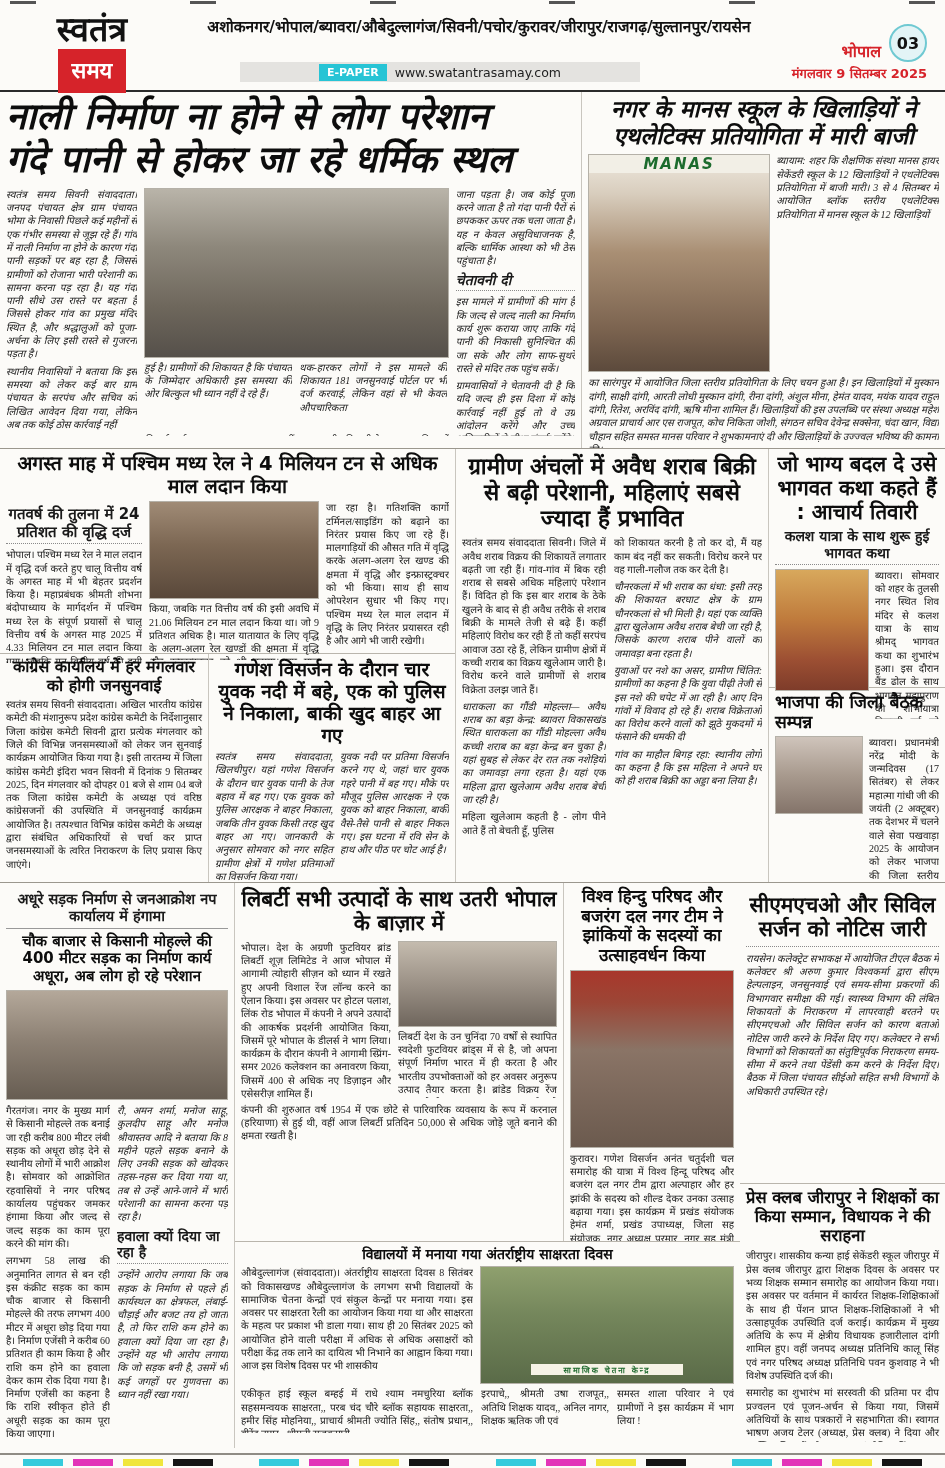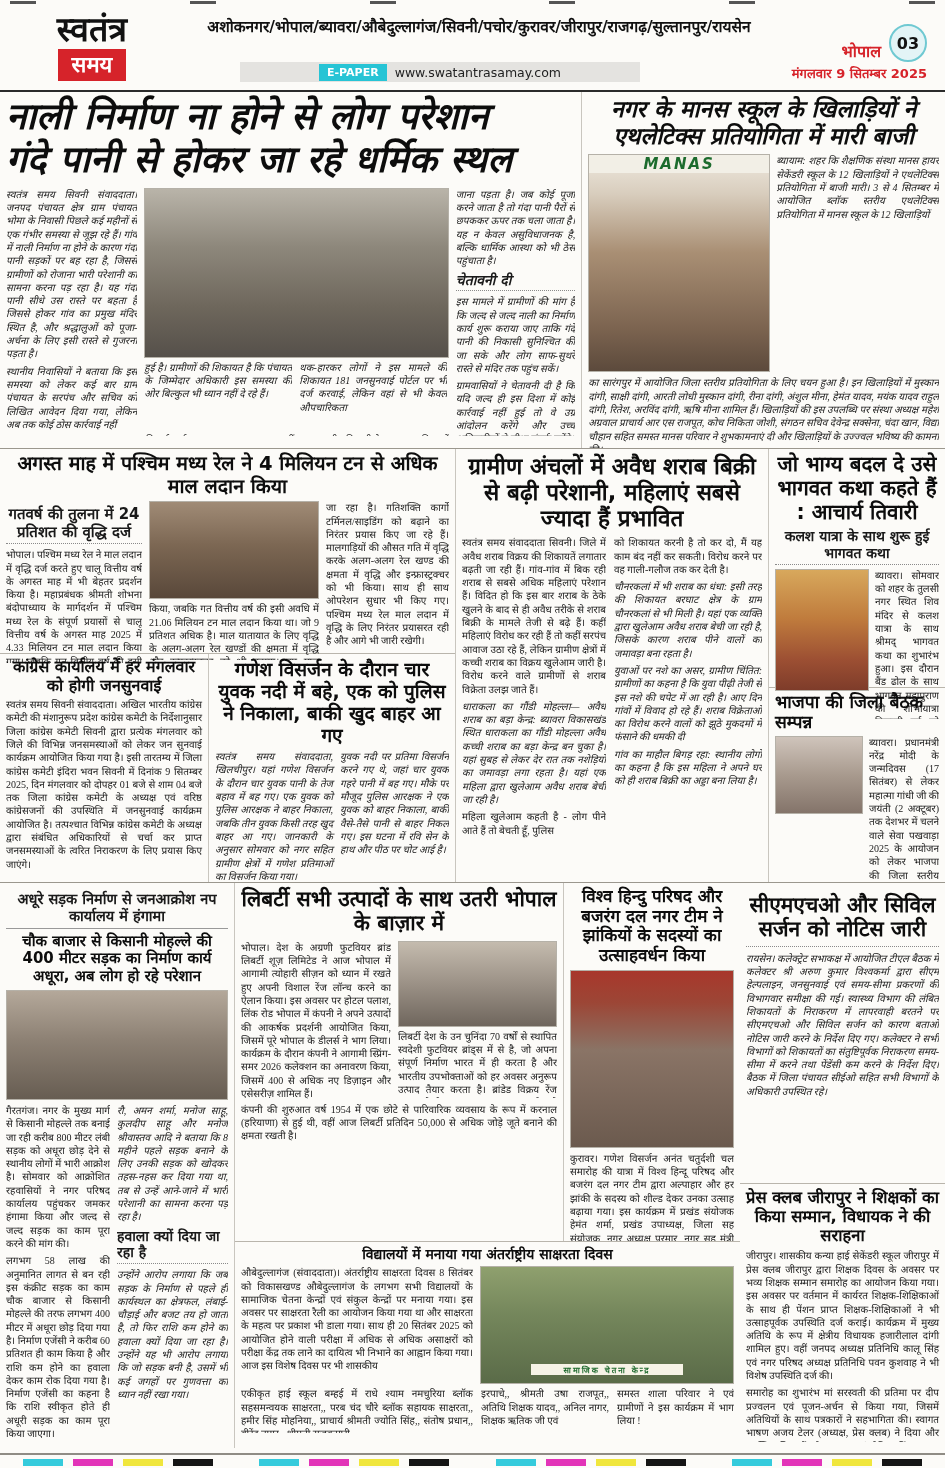--- a/index.html
+++ b/index.html
@@ -18,21 +18,21 @@
   .row{display:flex;}
   .col{overflow:hidden;}
   .cut{overflow:hidden;}
   
   .mast{height:90px;position:relative;border-bottom:2px solid #2b2b2b;}
   .regtop{position:absolute;top:1px;left:0;right:0;display:flex;justify-content:space-between;padding:0 10px;}
   .regtop span{display:inline-block;width:26px;height:3px;background:#555;}
   .logo{position:absolute;left:22px;top:12px;width:140px;text-align:center;}
   .logo .l1{font-family:"DejaVu Sans",sans-serif;font-weight:bold;font-size:34px;line-height:1.05;color:#111;}
   .logo .l2{display:inline-block;background:#d6232a;color:#fff;font-family:"DejaVu Sans",sans-serif;
-            font-weight:bold;font-size:22px;line-height:1.1;padding:4px 14px;margin-top:1px;}
+            font-weight:bold;font-size:22px;line-height:1.1;padding:10px 14px;margin-top:1px;}
   .cities{position:absolute;left:178px;right:165px;top:18px;font-family:"DejaVu Sans",sans-serif;
           font-weight:bold;font-size:15.5px;color:#111;text-align:center;line-height:1.2;}
   .edbox{position:absolute;right:18px;top:24px;display:flex;align-items:flex-end;gap:8px;}
   .edname{color:#d6232a;font-family:"DejaVu Sans",sans-serif;font-weight:bold;font-size:16px;}
   .pgno{width:34px;height:34px;border-radius:50%;background:#e3f4f6;border:2px solid #6fc9d2;
         display:flex;align-items:center;justify-content:center;font-family:"DejaVu Sans",sans-serif;
         font-weight:bold;font-size:16px;color:#111;}
   .ebar{position:absolute;left:240px;top:62px;width:400px;height:20px;background:#e4e3e0;
         display:flex;align-items:center;justify-content:center;gap:8px;}
   .ebadge{background:#27c4d5;color:#fff;font-family:"DejaVu Sans",sans-serif;font-weight:bold;

